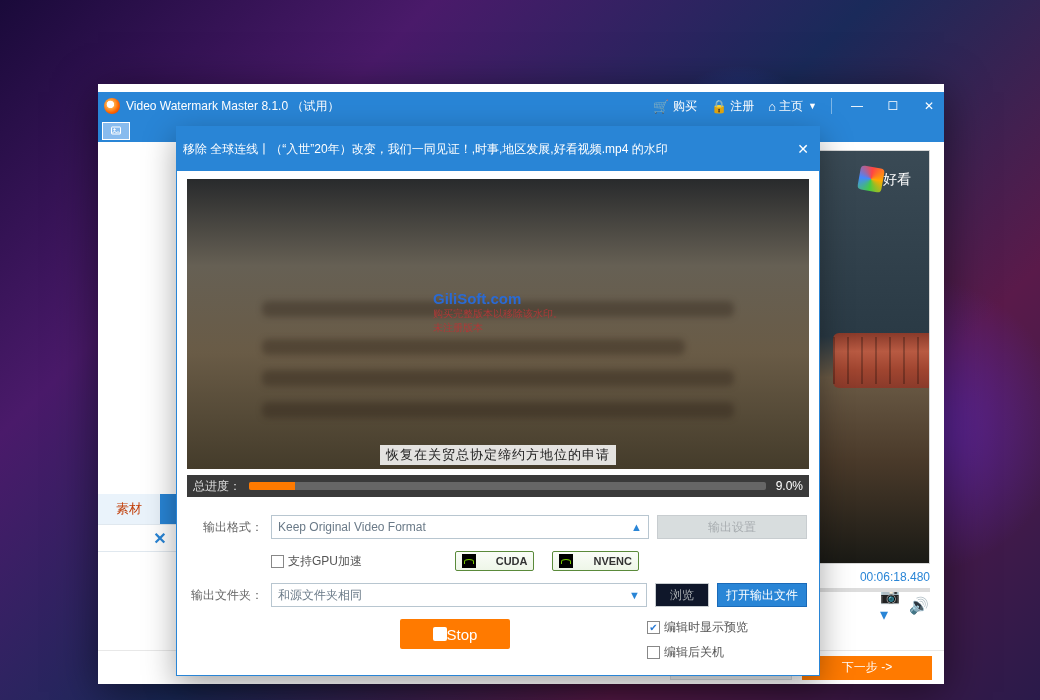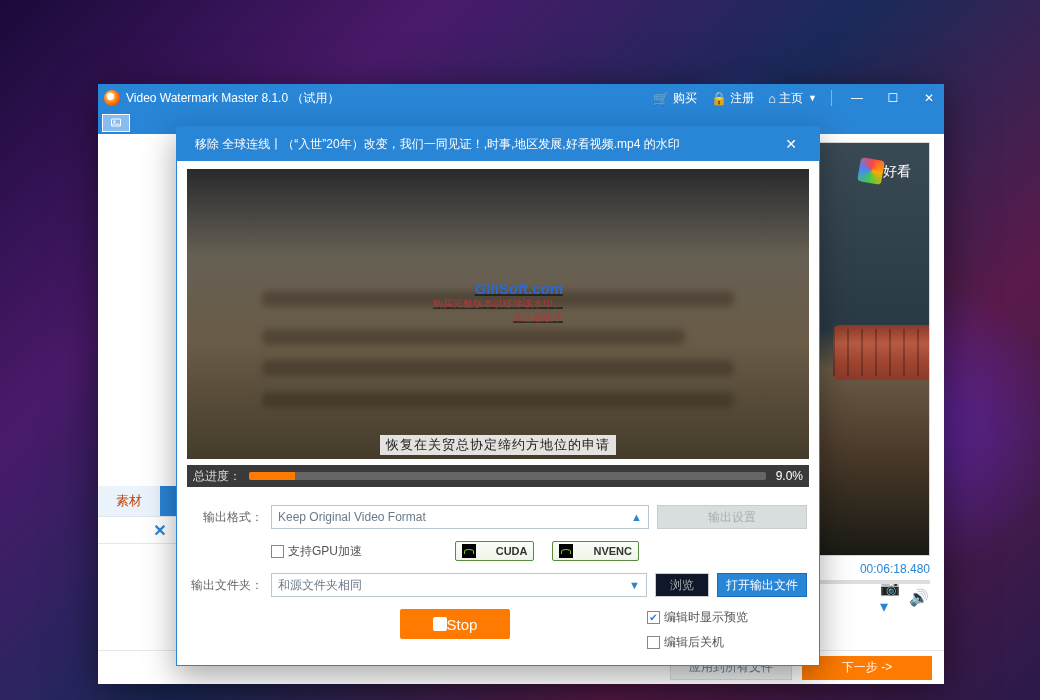--- a/index.html
+++ b/index.html
@@ -4,21 +4,21 @@
 <style>
 * { margin: 0; padding: 0; box-sizing: border-box; font-family: "Microsoft YaHei", Arial, sans-serif; }
 body { width: 1040px; height: 700px; background: linear-gradient(135deg, #1a0a3a 0%, #4a1a6a 25%, #1a2a5a 50%, #5a1a4a 75%, #2a1a4a 100%); overflow: hidden; position: relative; }
 .bg-lights::before, .bg-lights::after { content: ''; position: absolute; background: radial-gradient(circle, rgba(255,0,200,0.4) 0%, transparent 60%); }
 .bg-lights::before { width: 300px; height: 300px; left: 80px; top: 200px; }
 .bg-lights::after { width: 350px; height: 350px; right: -50px; top: 250px; background: radial-gradient(circle, rgba(100,50,255,0.5) 0%, transparent 60%); }
 .bg-light2 { position:absolute; width:200px; height:200px; top:50px; right:200px; background: radial-gradient(circle, rgba(50,100,255,0.5) 0%, transparent 60%); }
 
 .app-window { position: absolute; left: 98px; top: 84px; width: 846px; height: 600px; background: #fff; box-shadow: 0 8px 40px rgba(0,0,0,0.5); display: flex; flex-direction: column; }
 
-.titlebar { height: 28px; background: #2985d6; color: #fff; display: flex; align-items: center; padding: 0 4px 0 6px; font-size: 12px; }
+.titlebar { height: 28px; background: #2985d6; color: #fff; display: flex; align-items: center; padding: 0 4px 0 6px; font-size: 12px; margin-top: 8px; }
 .titlebar .app-icon { width: 16px; height: 16px; background: radial-gradient(circle at 40% 40%, #fff 25%, #ffaa44 30%, #ff6600 60%, #cc3300 100%); border-radius: 50%; margin-right: 6px; }
 .titlebar .title { flex: 1; }
 .titlebar .tb-btns { display: flex; align-items: center; gap: 14px; }
 .titlebar .tb-item { display: flex; align-items: center; gap: 3px; cursor: pointer; }
 .titlebar .tb-icon { font-size: 13px; }
 .titlebar .win-btn { width: 22px; height: 22px; display: flex; align-items: center; justify-content: center; cursor: pointer; }
 .titlebar .sep { width: 1px; height: 16px; background: rgba(255,255,255,0.4); }
 
 .app-body { flex: 1; display: flex; flex-direction: column; background: #fff; position: relative; }
 
@@ -49,34 +49,34 @@
 .seek .fill { position: absolute; left: 0; top: 0; bottom: 0; width: 5%; background: #ff7a00; }
 .ctrl-row { display: flex; justify-content: flex-end; gap: 6px; margin-top: 4px; }
 .ctrl-row .ic { width: 22px; height: 18px; color: #2985d6; cursor:pointer; display:flex; align-items:center; justify-content:center;}
 
 .bottom-bar { position: absolute; left: 0; bottom: 0; right: 0; height: 34px; background: #fff; border-top: 1px solid #e8e8e8; display: flex; align-items: center; justify-content: flex-end; gap: 10px; padding-right: 12px; }
 .bottom-bar .btn-gray { height: 24px; padding: 0 18px; background: #eceff1; border: 1px solid #d5dbe0; color: #6a7a88; font-size: 12px; display: flex; align-items: center; cursor: pointer; }
 .bottom-bar .btn-orange { height: 24px; width: 130px; background: #ff7a00; color: #fff; font-size: 12px; display: flex; align-items: center; justify-content: center; cursor: pointer; }
 
 
 .dialog { position: absolute; left: 176px; top: 126px; width: 644px; background: #fff; border: 1px solid #2985d6; box-shadow: 0 10px 30px rgba(0,0,0,0.35); }
-.dlg-title { height: 34px; background: #2985d6; color: #fff; font-size: 12px; display: flex; align-items: center; padding: 0 18px; gap: 40px; }
+.dlg-title { height: 44px; background: #2985d6; color: #fff; font-size: 12px; display: flex; align-items: center; padding: 0 6px; gap: 40px; }
 .dlg-title .txt { flex: 1; white-space: nowrap; overflow: hidden; text-overflow: ellipsis; }
 .dlg-title .close { width: 20px; text-align: center; cursor: pointer; font-size:14px; }
 
 .dlg-body { padding: 8px 10px 14px; }
 .dlg-preview { width: 100%; height: 290px; background: #000; position: relative; overflow: hidden; }
 .doc-blur { position: absolute; inset: 0; background: linear-gradient(180deg, rgba(200,210,220,0.2) 0%, rgba(170,160,140,0.6) 30%, rgba(150,130,100,0.7) 60%, rgba(80,70,50,0.85) 100%); }
 .doc-blur .line { position:absolute; left:12%; right:12%; height:16px; background: rgba(40,30,20,0.35); border-radius:6px; filter:blur(3px);}
 .doc-blur .l1{top:42%;} .doc-blur .l2{top:55%; right:20%;} .doc-blur .l3{top:66%;} .doc-blur .l4{top:77%;}
 .globe-mark { position: absolute; right: 8px; top: 6px; text-align: right; font-size: 12px; color: #fff; }
 .globe-mark .g1 { color: #fff; font-weight: bold; letter-spacing:1px;}
 .globe-mark .g1 .red{color:#d22;}
 .globe-mark .g2 { font-style: italic; font-size: 11px; font-family: serif; }
-.center-wm { position: absolute; left: 50%; top: 46%; transform: translate(-50%,-50%); text-align: right; text-decoration: underline; }
+.center-wm { position: absolute; left: 50%; top: 46%; transform: translate(-50%,-50%); text-align: left; }
 .center-wm .c1 { color: #2a6ad4; font-size: 15px; font-weight: bold; }
 .center-wm .c2 { color: #b03838; font-size: 10px; }
 .bot-cap { position: absolute; bottom: 4px; left: 50%; transform: translateX(-50%); background: rgba(255,255,255,0.85); color: #222; font-size: 13px; padding: 1px 6px; font-weight: 500; letter-spacing:1px;}
 .globe-ico{ width:18px; height:18px; border-radius:50%; background: radial-gradient(circle at 40% 40%, #cde 20%, #58a 60%, #247 100%); display:inline-block; vertical-align:middle; margin-right:2px;}
 
 .prog-row { display: flex; align-items: center; margin-top: 6px; font-size: 12px; color: #eee; background: #3a3a3a; height: 22px; padding: 0 6px; }
 .prog-row .lbl { color: #ddd; margin-right: 8px;}
 .prog-row .bar { flex: 1; height: 8px; background: #666; position: relative; border-radius:2px; overflow:hidden;}
 .prog-row .fill { position: absolute; left: 0; top: 0; bottom: 0; background: #ff7a00; }
 .prog-row .pct { margin-left: 10px; color: #fff; }

